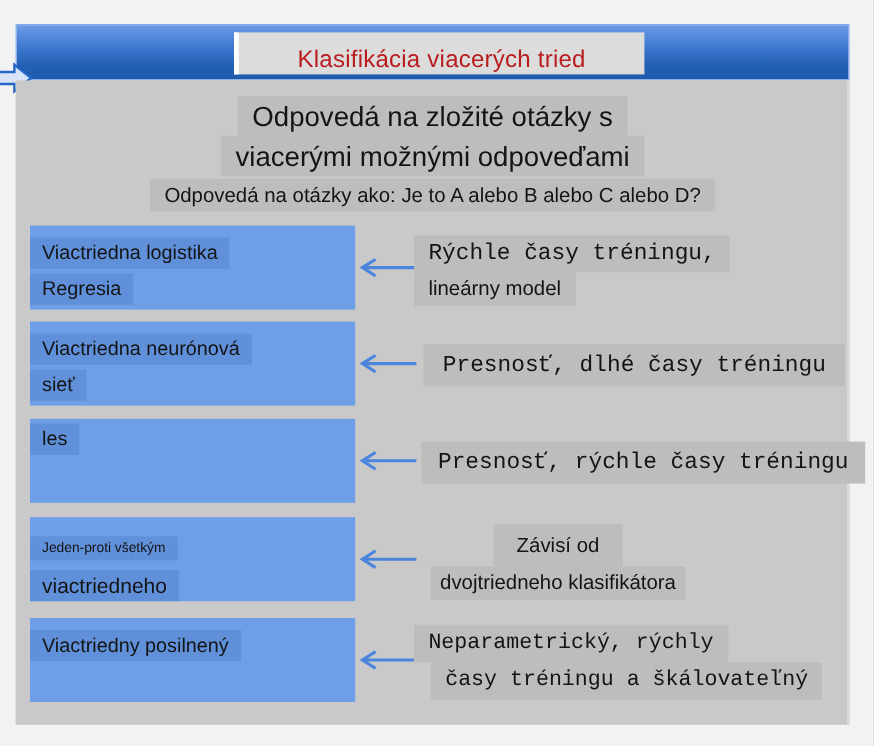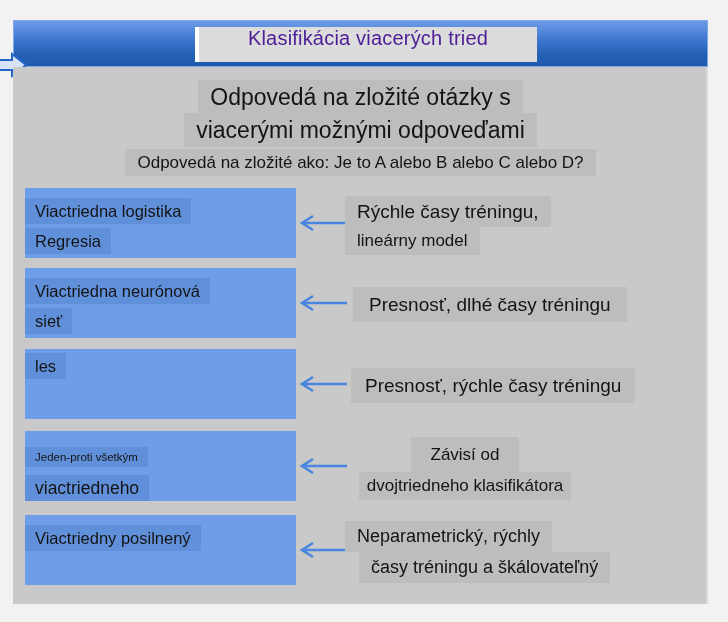--- a/index.html
+++ b/index.html
@@ -12,22 +12,22 @@
   
   .top-bar{
     position:absolute;left:13px;top:20px;width:695px;height:47px;
     background:linear-gradient(to bottom,#6d9ce8 0%,#3a74cc 45%,#2360b4 75%,#1f5aab 100%);
     border:1px solid #7ea8e8;box-sizing:border-box;
   }
   .entry-arrow{position:absolute;left:-10px;top:30px;width:26px;height:28px;overflow:visible;}
   .title-box{
     position:absolute;left:195px;top:27px;width:342px;height:35px;
     background:#dcdcdc;border-left:4px solid #ffffff;box-sizing:border-box;
-    display:flex;align-items:flex-start;justify-content:center;
-    font-size:20px;color:#4c1d95;letter-spacing:0.2px;
+    display:flex;align-items:flex-end;justify-content:center;
+    font-size:20px;color:#b91c1c;letter-spacing:0.2px;
   }
   
   .panel{
     position:absolute;left:13px;top:67px;width:695px;height:537px;
     background:#c9c9c9;border-right:2px solid #dadada;box-sizing:border-box;
   }
   .hl{background:#bdbdbd;display:inline-block;padding:1px 12px;}
   .intro{position:absolute;left:13px;width:695px;text-align:center;}
   .intro-1{top:80px;font-size:23px;line-height:32px;}
   .intro-2{top:113px;font-size:23px;line-height:32px;}
@@ -37,21 +37,21 @@
     position:absolute;left:25px;width:271px;height:70px;
     background:#6f9ee8;text-align:left;box-sizing:border-box;
   }
   .blue-box .bhl{background:#6090d9;display:inline-block;padding:1px 10px;}
   .bline1{margin-top:10px;font-size:16.5px;line-height:24px;}
   .bline2{margin-top:4px;font-size:16.5px;line-height:24px;}
   .bline-small{font-size:11.5px;line-height:18px;margin-top:16px;}
   .bline-big{font-size:17.5px;line-height:24px;margin-top:8px;}
   .flow-arrow{position:absolute;left:297px;width:52px;height:20px;}
   .note{position:absolute;left:345px;width:350px;}
-  .nline{font-size:19px;line-height:29px;white-space:nowrap;}
+  .nline{font-size:19px;line-height:29px;white-space:nowrap;font-family:Liberation Mono, monospace;}
   .nline-sm{font-size:17px;line-height:26px;white-space:nowrap;}
   .nline-big{font-size:17px;line-height:33px;white-space:nowrap;}
   .note-center{text-align:center;width:240px;}
   .indent{margin-left:14px;}
 </style>
 </head>
 <body>
 
 <div class="top-bar">
   <svg class="entry-arrow" viewBox="0 0 26 28" overflow="visible">
@@ -59,21 +59,21 @@
   </svg>
 </div>
 <div class="title-box">
   <span>Klasifikácia viacerých tried</span>
 </div>
 
 <div class="panel"></div>
 
 <div class="intro intro-1"><span class="hl">Odpovedá na zložité otázky s</span></div>
 <div class="intro intro-2"><span class="hl">viacerými možnými odpoveďami</span></div>
-<div class="intro intro-3"><span class="hl">Odpovedá na zložité ako: Je to A alebo B alebo C alebo D?</span></div>
+<div class="intro intro-3"><span class="hl">Odpovedá na otázky ako: Je to A alebo B alebo C alebo D?</span></div>
 
 <div class="blue-box" style="top:188px;">
   <div class="bline1"><span class="bhl">Viactriedna logistika</span></div>
   <div class="bline2"><span class="bhl">Regresia</span></div>
 </div>
 <svg class="flow-arrow" style="top:213px;" viewBox="0 0 52 20">
   <path d="M50 10 H6 M16 3 L5 10 L16 17" fill="none" stroke="#4a86dd" stroke-width="2.6"></path>
 </svg>
 <div class="note" style="top:196px;">
   <div class="nline"><span class="hl">Rýchle časy tréningu,</span></div>

